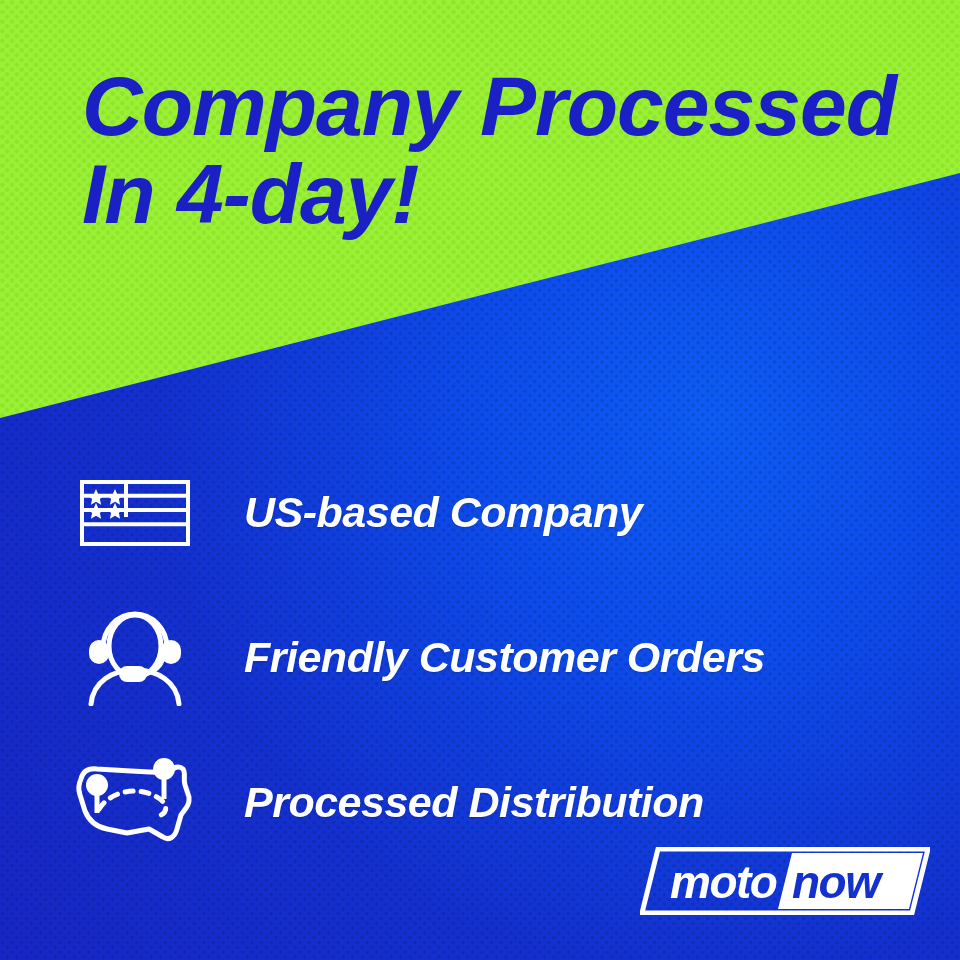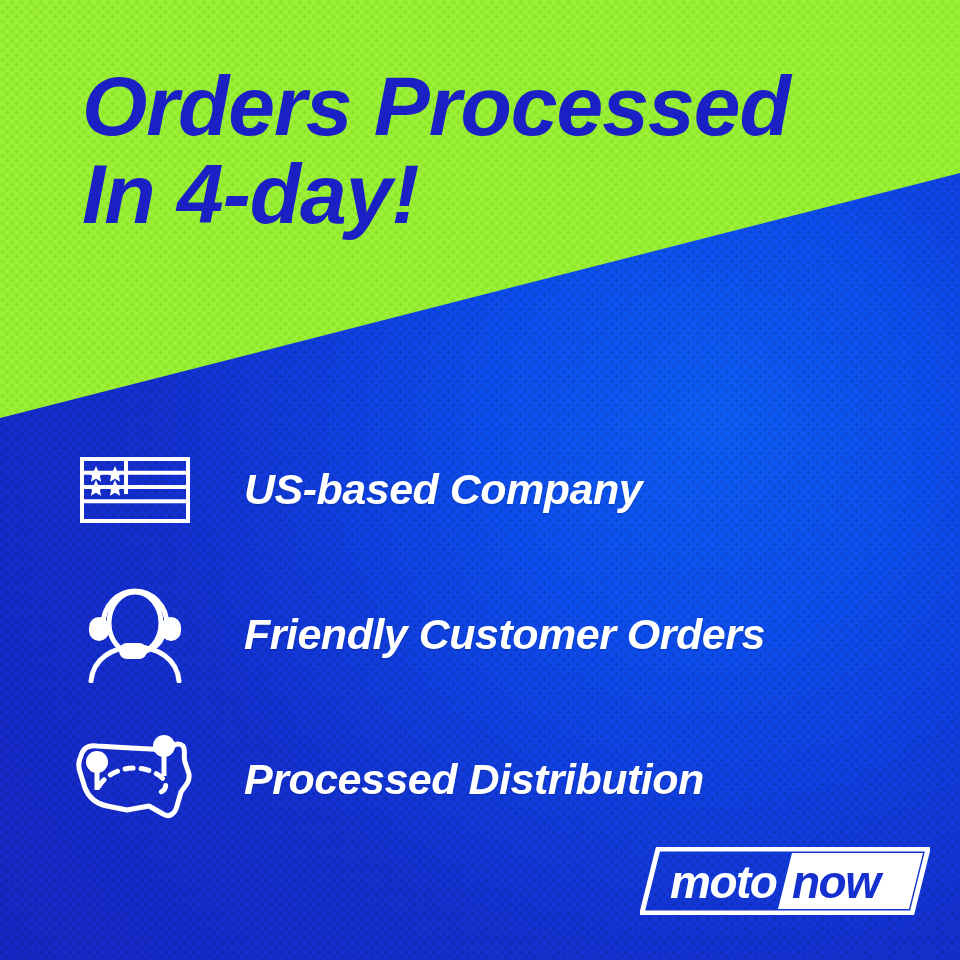--- a/index.html
+++ b/index.html
@@ -72,21 +72,21 @@
     font-style: italic;
     letter-spacing: -1px;
     white-space: nowrap;
   }
   .headline .hl-line { display: block; }
 
   
   .features {
     position: absolute;
     left: 70px;
-    top: 417px;
+    top: 440px;
     width: 860px;
     text-align: right;
   }
   .feature-row {
     position: relative;
     height: 145px;
     display: flex;
     align-items: center;
   }
   .feature-icon {
@@ -129,21 +129,21 @@
 <body>
 
 <div id="promo-canvas">
 
   <div class="bg-blue"></div>
   <div class="bg-blue-texture"></div>
   <div class="bg-green"></div>
   <div class="bg-green-texture"></div>
 
   <div class="headline">
-    <span class="hl-line">Orders Processed</span>
+    <span class="hl-line">Company Processed</span>
     <span class="hl-line">In 4-day!</span>
   </div>
 
   <div class="features">
 
     <div class="feature-row">
       <div class="feature-icon">
         <svg width="112" height="68" viewBox="0 0 112 68" aria-hidden="true">
           <g fill="none" stroke="#ffffff" stroke-width="4">
             <rect x="3" y="3" width="106" height="62"></rect>

